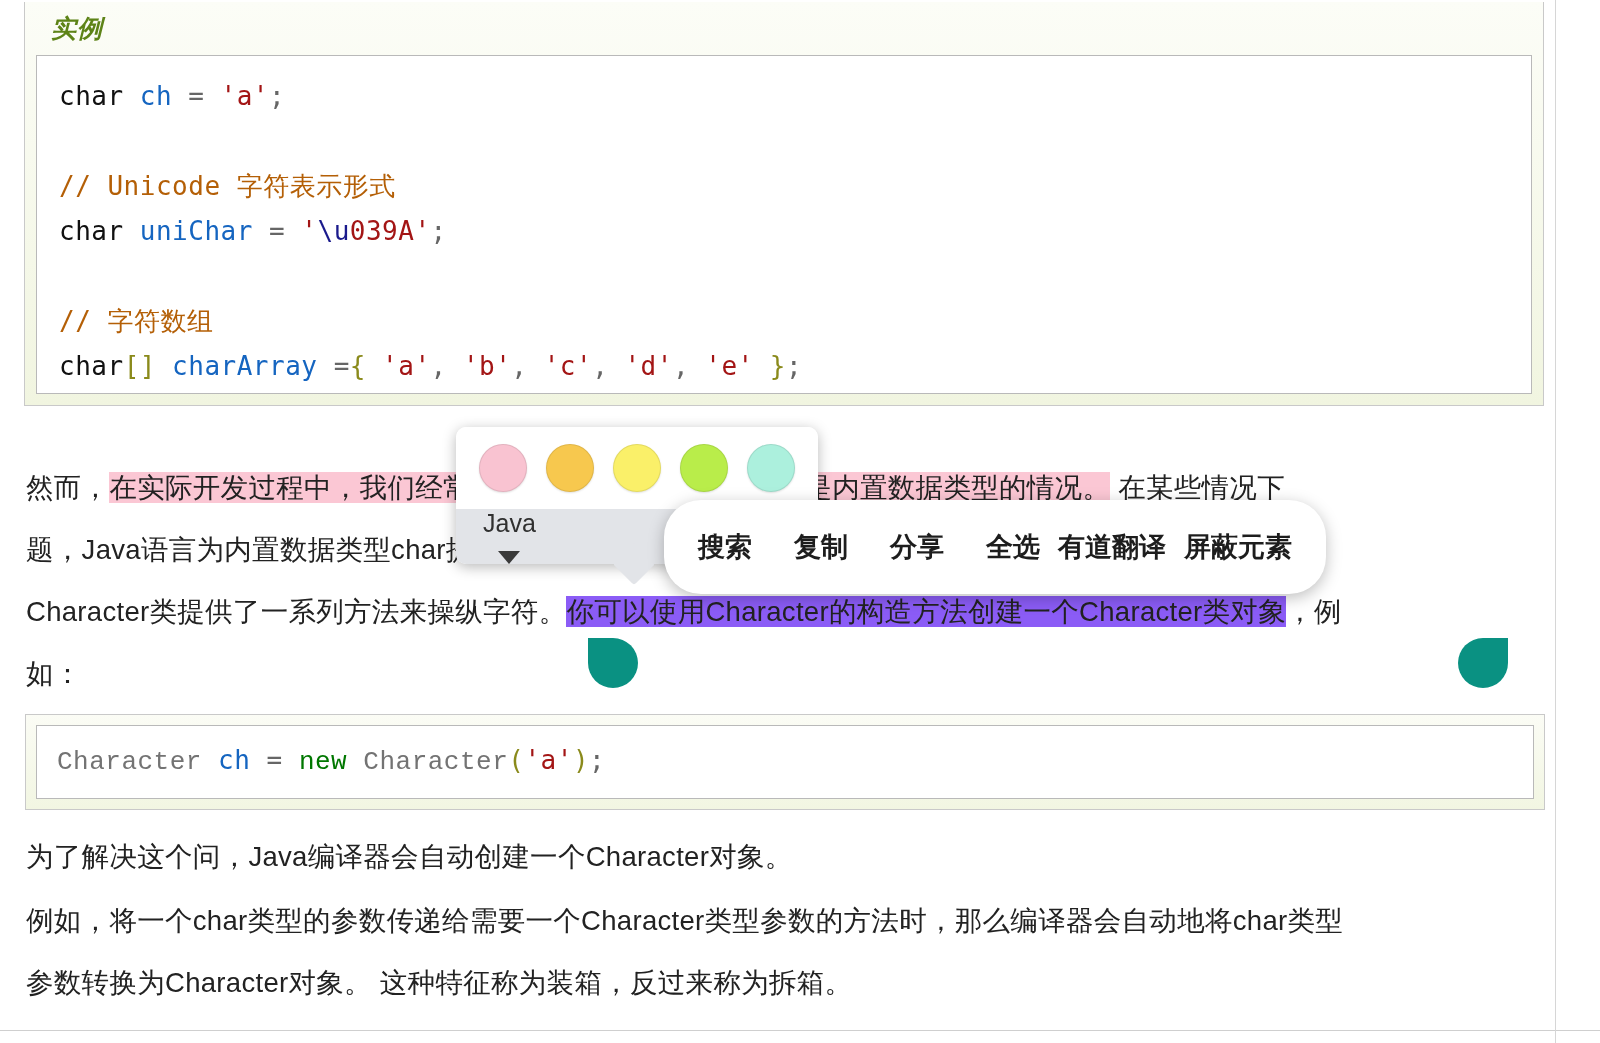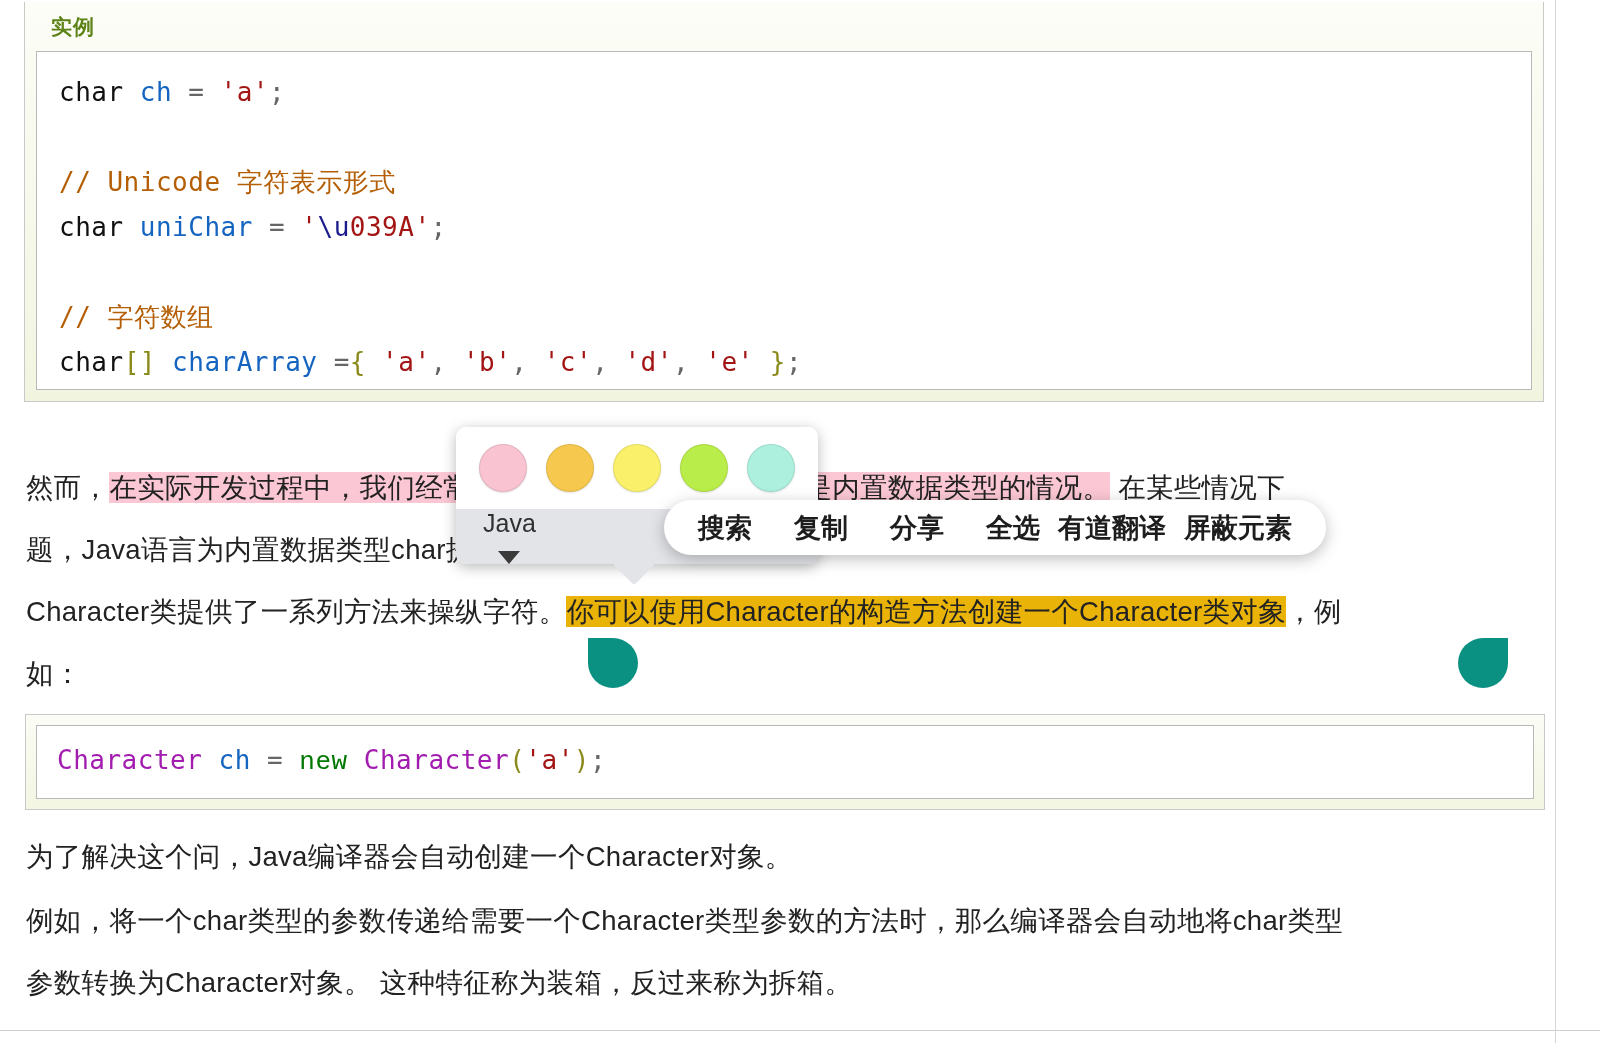--- a/index.html
+++ b/index.html
@@ -32,26 +32,27 @@
     left: 24px;
     top: 2px;
     width: 1520px;
     background: linear-gradient(#fcfdf7 0%, #f1f5e0 100%);
     border: 1px solid #c9c9c9;
     border-top: none;
     box-sizing: border-box;
     padding: 0 11px 11px 11px;
   }
   .example-title {
-    font-size: 21px;
+    font-size: 25px;
     font-weight: bold;
     color: #5d8317;
     padding: 14px 0 14px 15px;
     letter-spacing: 1px;
     line-height: 1;
+    font-style: italic;
   }
   .code-box {
     background: #ffffff;
     border: 1px solid #b9b9b9;
     box-sizing: border-box;
     padding: 18px 22px 4px 22px;
   }
   pre.code {
     margin: 0;
     font-family: "DejaVu Sans Mono", "Liberation Mono", monospace;
@@ -62,21 +63,21 @@
     letter-spacing: 0.5px;
   }
   .tk-kw   { color: #111111; }
   .tk-var  { color: #1565c0; }
   .tk-op   { color: #666666; }
   .tk-str  { color: #a31515; }
   .tk-esc  { color: #1a1a8c; }
   .tk-cmt  { color: #b45f06; }
   .tk-brk  { color: #8a8a1b; }
   .tk-new  { color: #007700; font-family: Liberation Mono, monospace; }
-  .tk-cls  { color: #a21caf; }
+  .tk-cls  { color: #737373; font-family: Liberation Mono, monospace; }
 
   
   .example-panel2 {
     position: absolute;
     left: 25px;
     top: 714px;
     width: 1520px;
     background: linear-gradient(#fbfcf5 0%, #f2f6e2 100%);
     border: 1px solid #c9c9c9;
     box-sizing: border-box;
@@ -96,21 +97,21 @@
   }
   #para-1 { left: 26px; top: 457px; }
   #para-2 { left: 26px; top: 519px; }
   #para-3 { left: 26px; top: 581px; }
   #para-4 { left: 26px; top: 643px; }
   #para-5 { left: 26px; top: 826px; }
   #para-6 { left: 26px; top: 890px; }
   #para-7 { left: 26px; top: 952px; }
 
   .hl-pink { background: #fbc7d4; }
-  .hl-blue { background: #eab308; }
+  .hl-blue { background: #8b5cf6; }
 
   
   .sel-handle {
     position: absolute;
     width: 50px;
     height: 50px;
     background: #0a9182;
   }
   #handle-left {
     left: 588px;
@@ -183,21 +184,21 @@
     background: #e2e4e8;
     transform: rotate(45deg);
     border-radius: 3px;
   }
 
   
   #ctx-menu {
     position: absolute;
     left: 664px;
     top: 500px;
-    height: 55px;
+    height: 94px;
     border-radius: 37px;
     background: #ffffff;
     box-shadow: 0 4px 16px rgba(0,0,0,0.26);
     display: flex;
     align-items: center;
     padding: 0 34px;
     box-sizing: border-box;
     gap: 42px;
   }
   .ctx-item {

